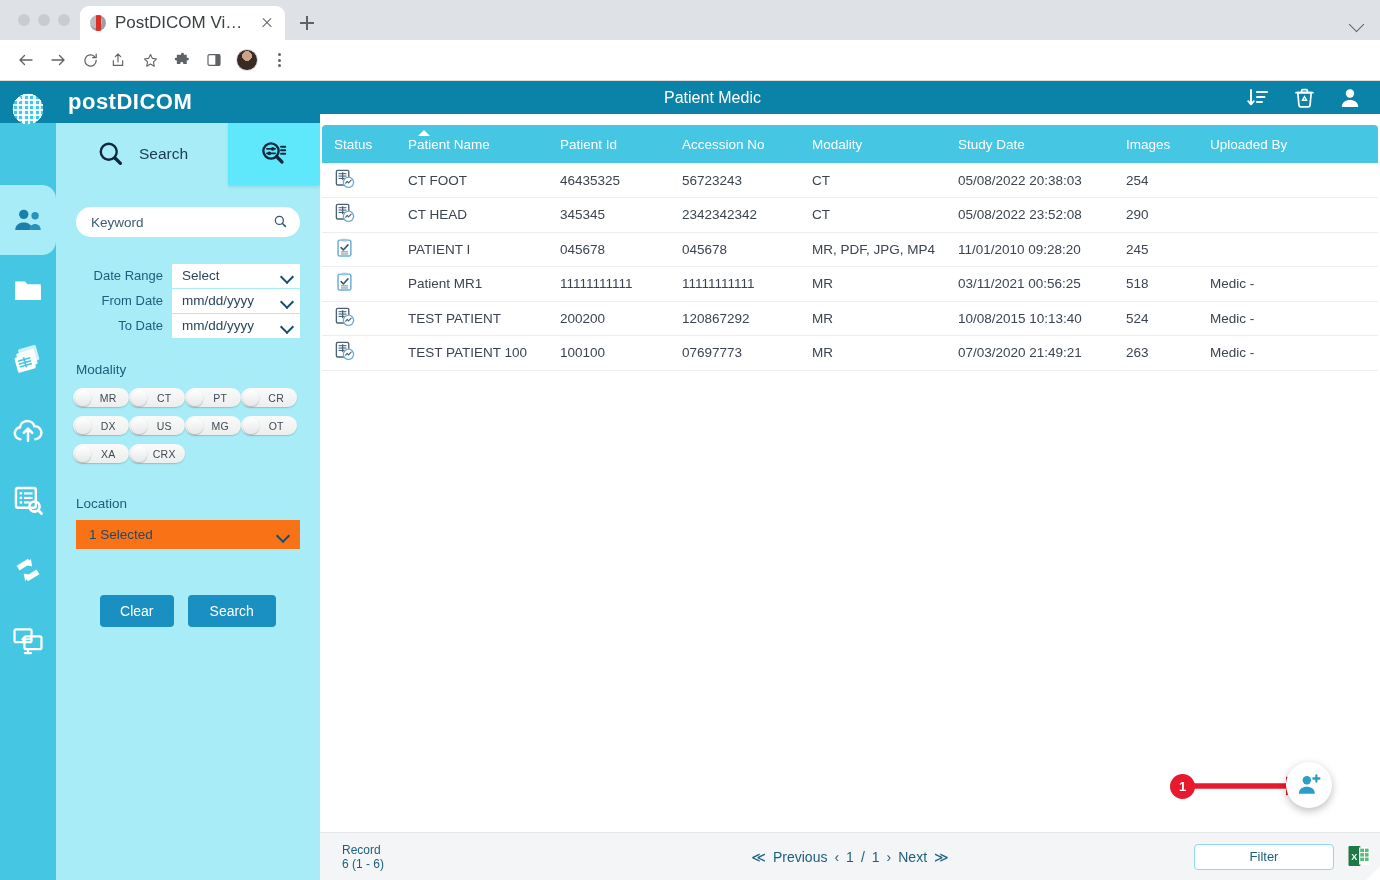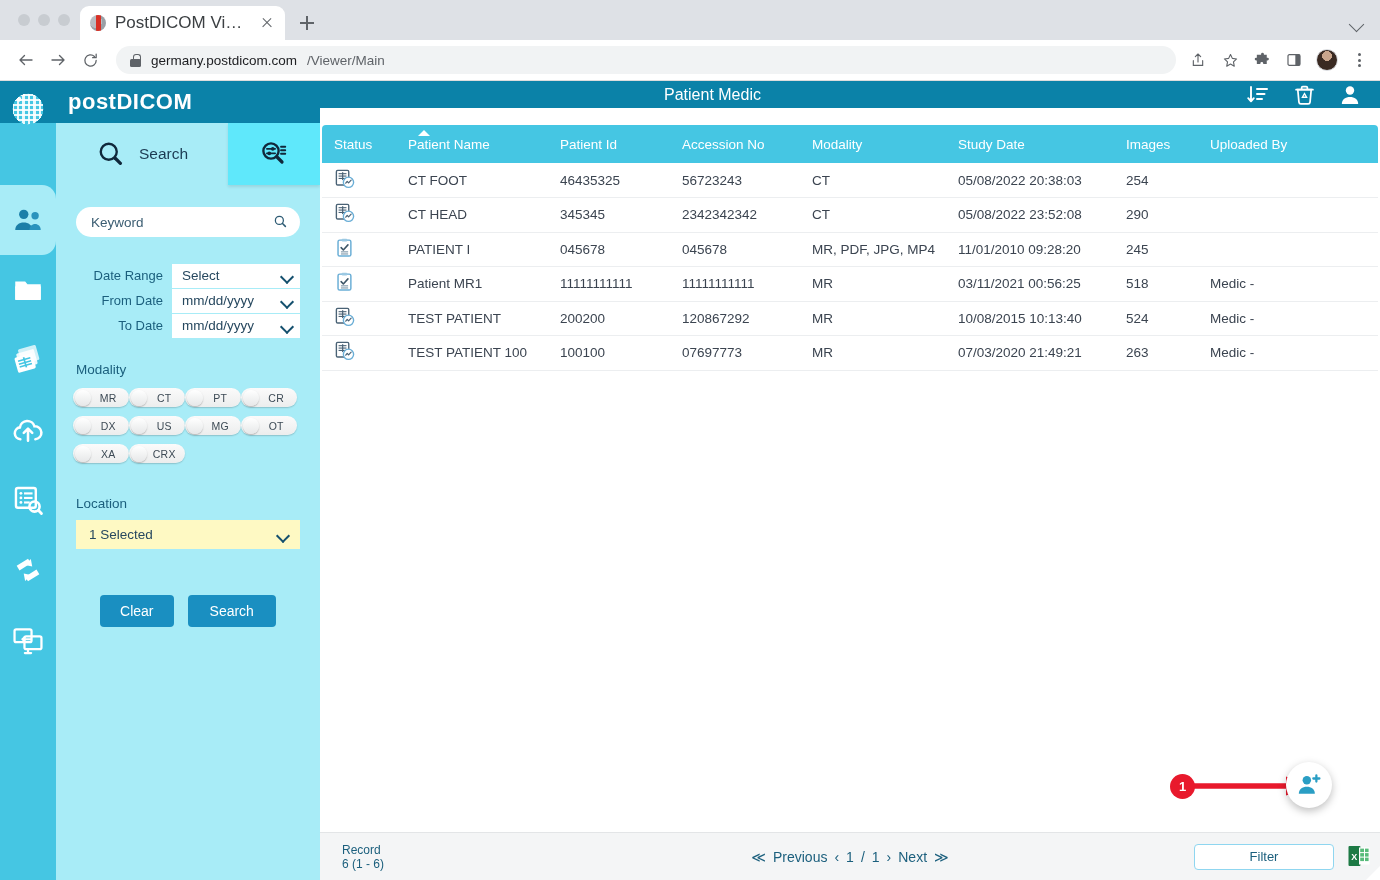--- a/index.html
+++ b/index.html
@@ -181,38 +181,38 @@
     width: 16px; height: 16px; border-radius: 50%;
     background: linear-gradient(#fff, #e6e7e8); margin-left: 1.5px;
     box-shadow: 0 1px 1.5px rgba(0,0,0,.25); flex: none;
   }
   .mod .mlabel {
     flex: 1; text-align: center; font-size: 10.5px; color: #3d4a55; letter-spacing: .3px;
     padding-right: 3px;
   }
 
   .loc-sel {
-    margin: 9px 20px 0 20px; height: 29px; background: #fef9c3;
+    margin: 9px 20px 0 20px; height: 29px; background: #f97316;
     display: flex; align-items: center; padding: 0 10px 0 13px;
     font-size: 13.5px; color: #27485f; cursor: pointer;
   }
   .loc-sel span { flex: 1; }
 
   .btns { display: flex; justify-content: center; gap: 14px; margin-top: 46px; }
   .btn {
     background: #1a8fc1; color: #fff; border: none; border-radius: 4px;
     height: 32px; padding: 0 20px; font-size: 14px; cursor: pointer;
     font-family: "Liberation Sans", sans-serif;
   }
   .btn.search-btn { padding: 0 22px; }
 
   
   .main { flex: 1; position: relative; background: #fff; display: flex; flex-direction: column; }
   .apphead {
-    height: 27px; background: #0B82A8; display: flex; align-items: center;
+    height: 33px; background: #0B82A8; display: flex; align-items: center;
     padding: 0 18px 0 0; position: absolute; left: 0; right: 0; top: 0; z-index: 2;
   }
   .brand {
     position: absolute; left: -264px; top: 0; width: 264px; height: 42px;
     display: flex; align-items: center; padding-left: 12px;
     color: #fff; font-size: 22px; font-weight: bold; letter-spacing: .5px;
   }
   .apptitle { flex: 1; text-align: center; color: #fff; font-size: 16px; padding-right: 140px; }
   .head-icons { display: flex; align-items: center; gap: 22px; }
   .head-ic { cursor: pointer; display: flex; }
@@ -303,25 +303,20 @@
     <div class="navbtn">
       <svg width="18" height="18" viewBox="0 0 24 24">
           <path d="M4 12h16M14 6l6 6-6 6" fill="none" stroke="#5f6368" stroke-width="1.8" stroke-linecap="round" stroke-linejoin="round"></path>
         </svg>
     </div>
     <div class="navbtn">
       <svg width="17" height="17" viewBox="0 0 24 24">
           <path d="M20 12a8 8 0 1 1-2.4-5.7" fill="none" stroke="#5f6368" stroke-width="1.8" stroke-linecap="round"></path>
           <path d="M20 3v5h-5" fill="none" stroke="#5f6368" stroke-width="1.8" stroke-linecap="round" stroke-linejoin="round"></path>
         </svg>
-    </div>
-    <div class="omnibox">
-      <span class="lock"></span>
-      <span>germany.postdicom.com</span>
-        <span class="url-path">/Viewer/Main</span>
     </div>
     <div class="tb-icons">
       <div class="tb-ic">
         <svg width="16" height="16" viewBox="0 0 24 24">
             <path d="M12 3v12M8 7l4-4 4 4" fill="none" stroke="#5f6368" stroke-width="1.7" stroke-linecap="round" stroke-linejoin="round"></path>
             <path d="M5 13v7h14v-7" fill="none" stroke="#5f6368" stroke-width="1.7" stroke-linecap="round"></path>
           </svg>
       </div>
       <div class="tb-ic">
         <svg width="17" height="17" viewBox="0 0 24 24">

